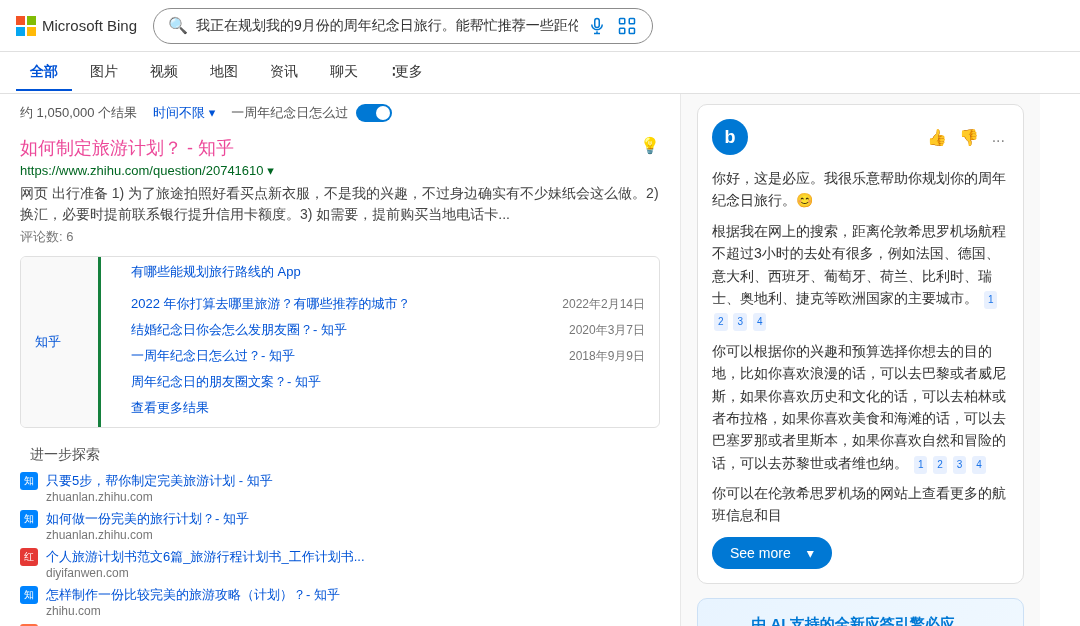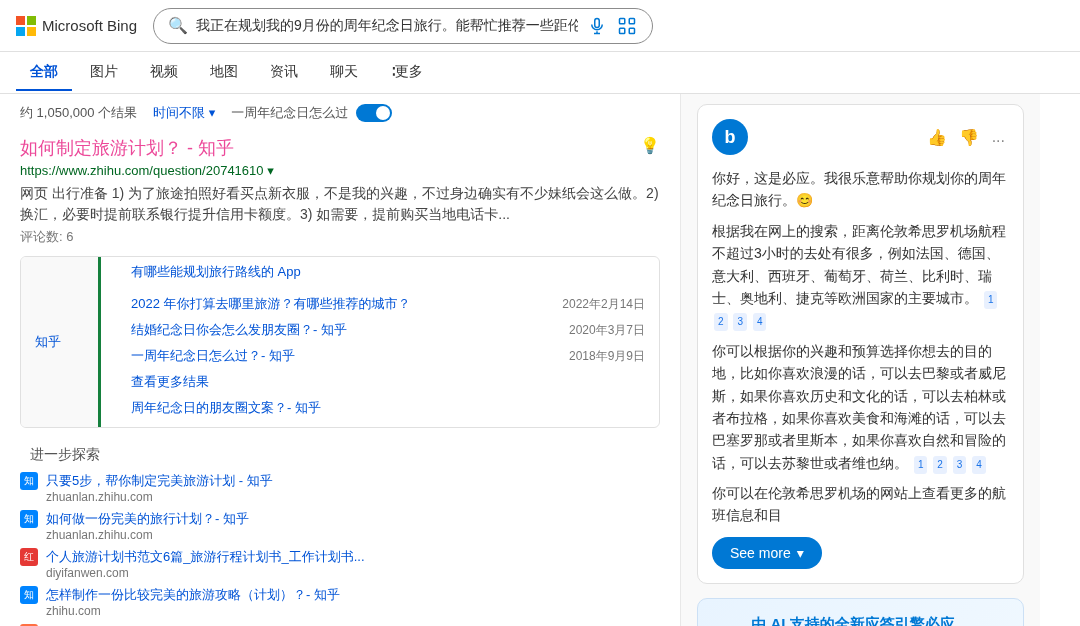--- a/index.html
+++ b/index.html
@@ -65,21 +65,21 @@
     .deep-text { flex: 1; }
 
     
     .ai-card { background: #fff; border-radius: 10px; border: 1px solid #e0e0e0; padding: 14px; margin-bottom: 14px; }
     .ai-header { display: flex; align-items: center; justify-content: space-between; margin-bottom: 12px; }
     .ai-logo-circle { width: 36px; height: 36px; background: #0078d4; border-radius: 50%; display: flex; align-items: center; justify-content: center; color: #fff; font-size: 18px; font-weight: bold; }
     .ai-actions { display: flex; gap: 4px; }
     .ai-action-btn { background: none; border: none; cursor: pointer; color: #888; font-size: 16px; padding: 4px; }
     .ai-text { font-size: 14px; color: #333; line-height: 1.6; margin-bottom: 8px; }
     .ai-ref { display: inline-block; background: #e8f0fe; color: #1a73e8; font-size: 10px; border-radius: 3px; padding: 1px 4px; margin-left: 2px; cursor: pointer; }
-    .see-more-btn { background: #0078d4; color: #fff; border: none; border-radius: 20px; padding: 8px 18px; font-size: 14px; cursor: pointer; display: flex; align-items: center; gap: 6px; margin-top: 10px; }
+    .see-more-btn { background: #0078d4; color: #fff; border: none; border-radius: 20px; padding: 8px 18px; font-size: 14px; cursor: pointer; display: flex; align-items: center; gap: 16px; margin-top: 10px; }
 
     
     .promo-card { background: linear-gradient(135deg, #e8f4ff, #f0f8ff); border-radius: 10px; border: 1px solid #cce0f5; padding: 16px; text-align: center; }
     .promo-title { font-size: 15px; color: #333; font-weight: 600; margin-bottom: 12px; }
     .promo-title span { color: #0078d4; }
 
     
     ::-webkit-scrollbar { width: 6px; }
     ::-webkit-scrollbar-thumb { background: #ccc; border-radius: 3px; }
   </style>
@@ -164,22 +164,22 @@
               <span style="color:#777;font-size:12px;padding-right:14px;">2022年2月14日</span>
             </div>
             <div style="display:flex; justify-content:space-between; align-items:center;">
               <a class="suggest-link">结婚纪念日你会怎么发朋友圈？- 知乎</a>
               <span style="color:#777;font-size:12px;padding-right:14px;">2020年3月7日</span>
             </div>
             <div style="display:flex; justify-content:space-between; align-items:center;">
               <a class="suggest-link">一周年纪念日怎么过？- 知乎</a>
               <span style="color:#777;font-size:12px;padding-right:14px;">2018年9月9日</span>
             </div>
+            <a class="suggest-link">周年纪念日的朋友圈文案？- 知乎</a>
             <a class="suggest-link" style="color:#0053d6;">查看更多结果</a>
-            <a class="suggest-link">周年纪念日的朋友圈文案？- 知乎</a>
           </div>
         </div>
       </div>
     </div>
 
     <div>
       <div class="section-title">进一步探索</div>
 
       <div class="deep-search-row">
         <div class="deep-icon zhihu">知</div>

